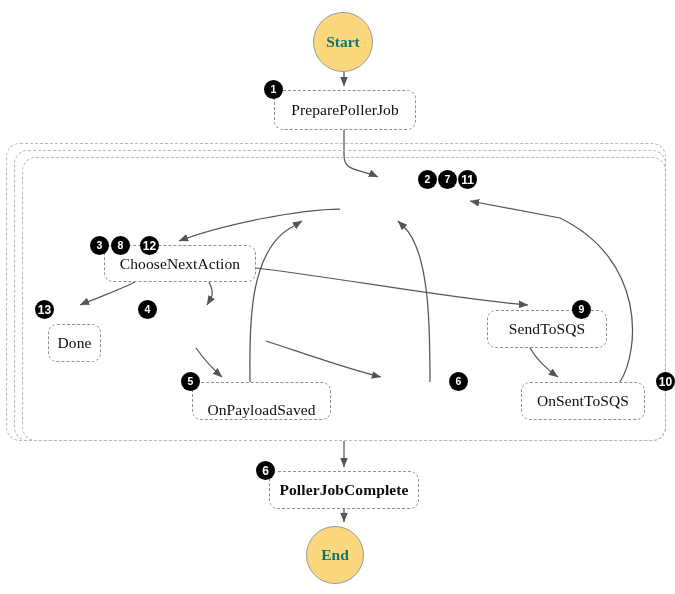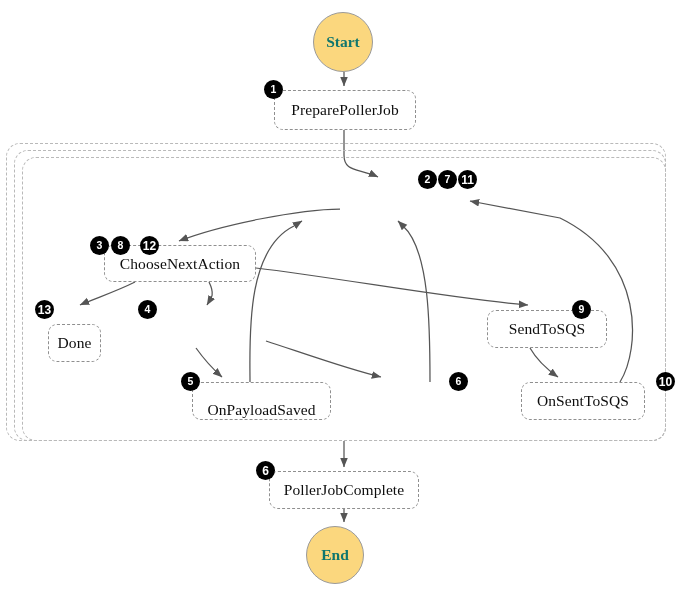--- a/index.html
+++ b/index.html
@@ -175,20 +175,20 @@
     <span>6</span>
   </div>
 
   <div class="state-box" style="left:521px;top:382px;width:124px;height:38px;">
     <span>OnSentToSQS</span>
   </div>
   <div class="badge two-digit" style="left:628px;top:372px;margin-left:28px;">
     <span>10</span>
   </div>
 
-  <div class="state-box" style="left:269px;top:471px;width:150px;height:38px;">
+  <div class="state-box" style="left:269px;top:471px;width:150px;height:38px;font-weight:bold;">
     <span>PollerJobComplete</span>
   </div>
   <div class="badge two-digit" style="left:256px;top:461px;">
     <span>6</span>
   </div>
 
 </div>
 
 </body></html>

